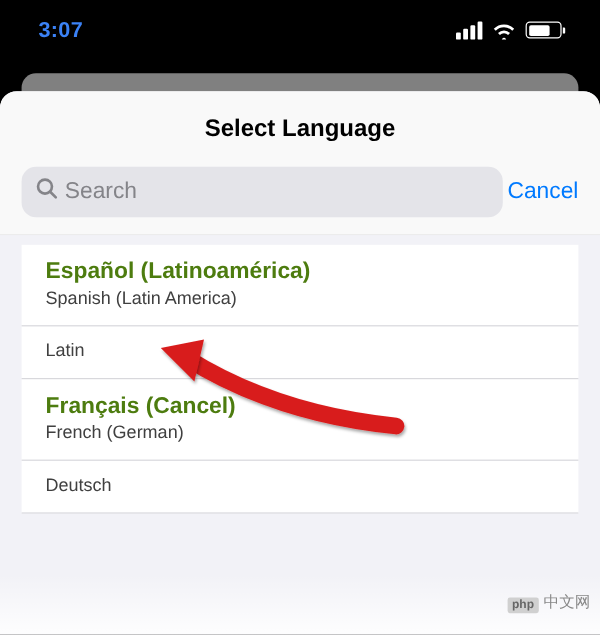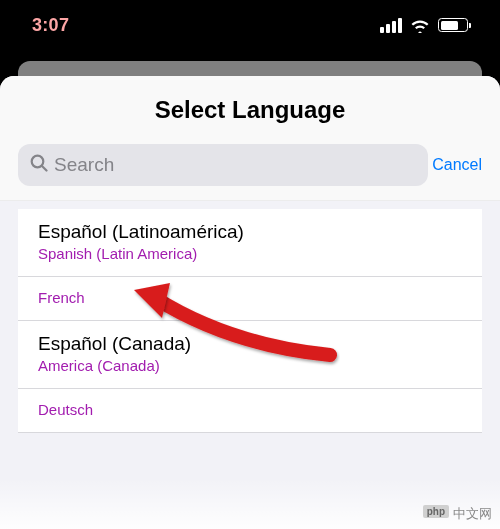--- a/index.html
+++ b/index.html
@@ -15,21 +15,21 @@
       height: 529px;
       overflow: hidden;
       position: relative;
     }
     .status-bar {
       height: 50px;
       display: flex;
       justify-content: space-between;
       align-items: center;
       padding: 0 32px;
-      color: #fca5a5;
+      color: #3b82f6;
       font-weight: 600;
     }
     .status-time {
       font-size: 18px;
       letter-spacing: 0.3px;
     }
     .status-icons {
       display: flex;
       align-items: center;
       gap: 8px;
@@ -95,21 +95,21 @@
       border-radius: 14px 14px 0 0;
       overflow: hidden;
     }
     .sheet-header {
       background: #f9f9f9;
       padding-top: 20px;
       border-bottom: 1px solid rgba(0,0,0,0.05);
     }
     .sheet-title {
       text-align: center;
-      font-size: 24px;
+      font-size: 20px;
       font-weight: 700;
       color: #000;
       margin-bottom: 20px;
     }
     .search-row {
       display: flex;
       align-items: center;
       padding: 0 18px 14px 18px;
       gap: 4px;
     }
@@ -134,67 +134,67 @@
       font-size: 19px;
       color: #000;
       outline: none;
       width: 100%;
     }
     .search-input::placeholder {
       color: #848489;
     }
     .cancel-btn {
       color: #007aff;
-      font-size: 16px;
+      font-size: 19px;
       font-weight: 400;
       background: none;
       border: none;
       cursor: pointer;
     }
     .list-container {
       background: #f2f2f7;
       padding-top: 8px;
     }
     .list {
       background: #fff;
       margin: 0 18px;
     }
     .list-item {
       padding: 12px 20px 14px 20px;
       border-bottom: 0.5px solid #d8d8dc;
       cursor: pointer;
     }
     .item-title {
       font-size: 19px;
-      font-weight: 400;
-      color: #000000;
+      font-weight: 700;
+      color: #4d7c0f;
       margin-bottom: 2px;
     }
     .item-subtitle {
       font-size: 15px;
-      color: #a21caf;
+      color: #404040;
       font-weight: 400;
     }
     .arrow-annotation {
       position: absolute;
       top: 280px;
       left: 130px;
       width: 210px;
       height: 90px;
       pointer-events: none;
       z-index: 10;
     }
     .watermark {
       position: absolute;
-      bottom: 6px;
+      bottom: 18px;
       right: 8px;
       font-size: 13px;
       color: #888;
       display: flex;
-      align-items: flex-start;
+      align-items: flex-end;
       gap: 4px;
       z-index: 5;
     }
     .watermark-logo {
       background: #d0d0d0;
       color: #666;
       font-size: 10px;
       padding: 1px 4px;
       border-radius: 2px;
       font-weight: bold;
@@ -250,25 +250,25 @@
     </div>
   </div>
 
   <div class="list-container">
     <div class="list">
       <div class="list-item">
         <div class="item-title">Español (Latinoamérica)</div>
         <div class="item-subtitle">Spanish (Latin America)</div>
       </div>
       <div class="list-item">
-        <div class="item-subtitle">French</div>
-      </div>
-      <div class="list-item">
-        <div class="item-title">Español (Canada)</div>
-        <div class="item-subtitle">America (Canada)</div>
+        <div class="item-subtitle">Latin</div>
+      </div>
+      <div class="list-item">
+        <div class="item-title">Français (Cancel)</div>
+        <div class="item-subtitle">French (German)</div>
       </div>
       <div class="list-item">
         <div class="item-subtitle">Deutsch</div>
       </div>
     </div>
   </div>
 
   <div class="bottom-shadow"></div>
 </div>
 

